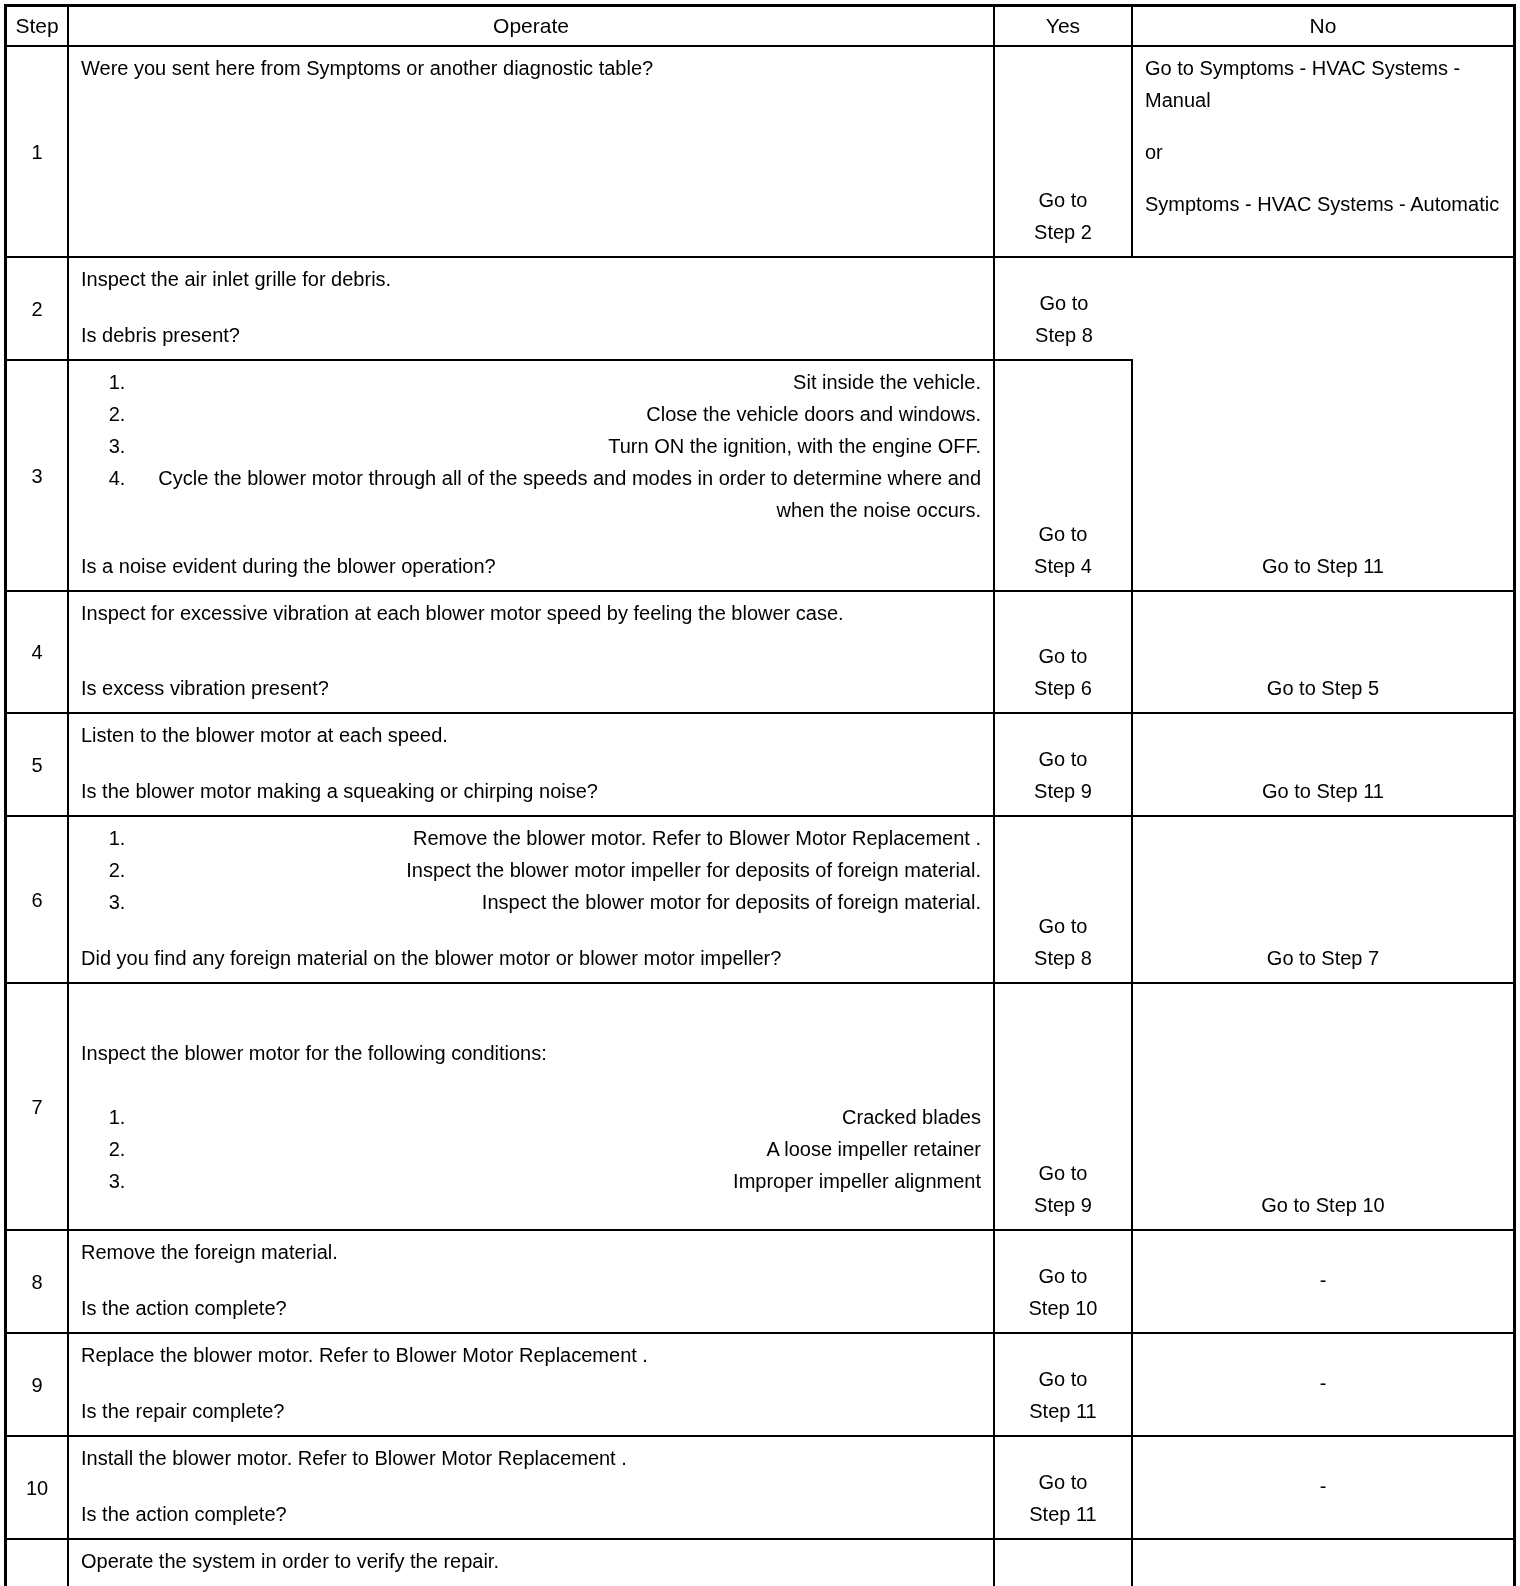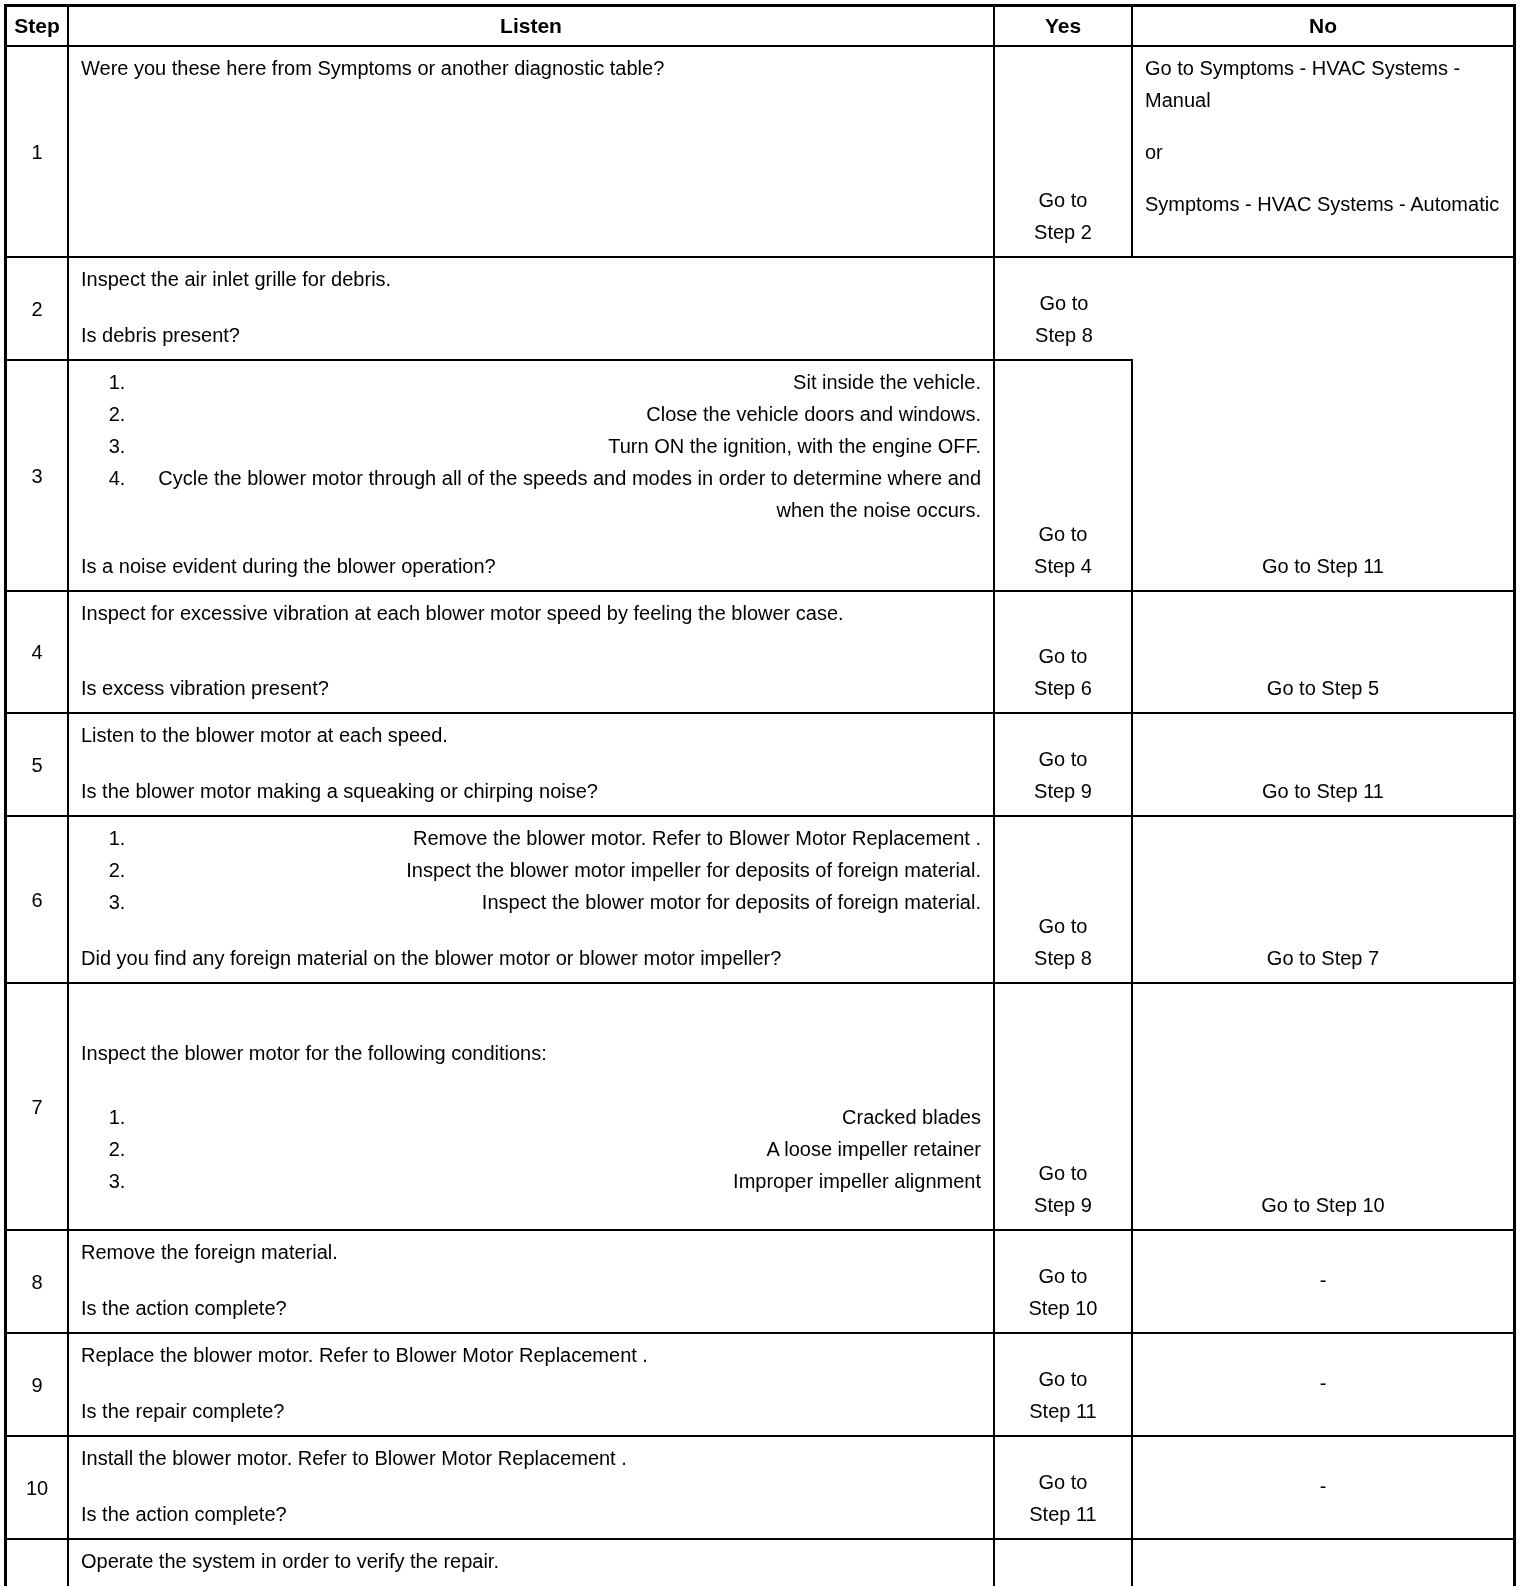--- a/index.html
+++ b/index.html
@@ -25,21 +25,21 @@
     border-bottom: 2px solid #000;
     padding: 5px 12px 8px 12px;
     display: flex;
     flex-direction: column;
   }
   .cell:last-child { border-right: none; }
   #rows .row:last-child .cell { border-bottom: none; }
 
   .header-row { min-height: 40px; }
   .header-row .cell {
-    font-weight: bold;
+    font-weight: normal;
     font-size: 21px;
     align-items: center;
     justify-content: center;
     text-align: center;
     padding: 3px;
   }
 
   .step-cell {
     align-items: center;
     justify-content: center;
@@ -89,31 +89,31 @@
   .row-8  { min-height: 96px;  }
   .row-9  { min-height: 97px;  }
   .row-10 { min-height: 116px; }
 </style>
 </head>
 <body>
 
 <div class="table">
   <div class="row header-row">
     <div class="cell step-cell">Step</div>
-    <div class="cell">Listen</div>
+    <div class="cell">Operate</div>
     <div class="cell">Yes</div>
     <div class="cell">No</div>
   </div>
   <div id="rows">
       <div class="row row-0">
         <div class="cell step-cell">
           <div>1</div>
         </div>
         <div class="cell action-cell">
-          <div class="action-intro">Were you these here from Symptoms or another diagnostic table?</div>
+          <div class="action-intro">Were you sent here from Symptoms or another diagnostic table?</div>
           <div class="spacer"></div>
         </div>
         <div class="cell yes-cell">
           <div class="yes-text">Go to
 Step 2</div>
         </div>
         <div class="cell no-cell multi">
           <p class="no-para">Go to Symptoms - HVAC Systems - Manual</p>
           <p class="no-para">or</p>
           <p class="no-para">Symptoms - HVAC Systems - Automatic</p>

